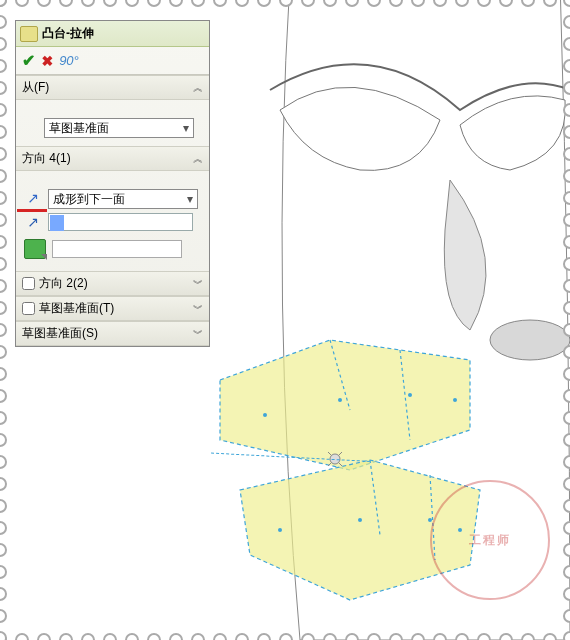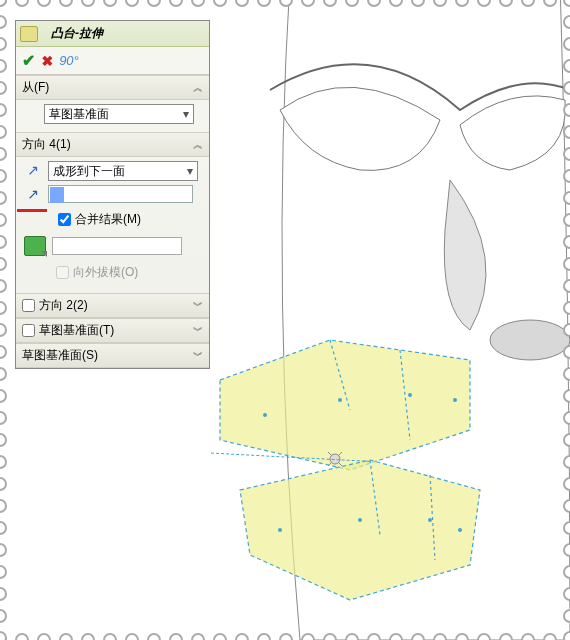--- a/index.html
+++ b/index.html
@@ -16,36 +16,36 @@
   }
   .pm-header {
     display:flex; align-items:center; padding:2px 4px;
     background:linear-gradient(#fdfdf8,#e9e9df);
     border-bottom:1px solid #aaa;
   }
   .pm-header .icon-box { width:16px; height:16px; background:#6fa8dc; margin-right:4px; border:1px solid #3d6d9f; }
   .pm-header .pin { margin-left:auto; color:#555; }
 
   .feature-title {
-    display:flex; align-items:center; gap:13px; padding:4px;
-    background:linear-gradient(#e8f0d8,#dfe8c8); border-bottom:1px solid #b5c78a;font-style:italic;
+    display:flex; align-items:center; gap:4px; padding:4px;
+    background:linear-gradient(#e8f0d8,#dfe8c8); border-bottom:1px solid #b5c78a;
   }
   .feature-title .ficon { width:18px; height:16px; background:#e7e08a; border:1px solid #b0a64a; border-radius:2px; position:relative; }
   .action-row { display:flex; gap:6px; padding:4px 6px; border-bottom:1px solid #c9c9bf; align-items:center; }
   .ok-icon { color:#1f8f1f; font-size:16px; font-weight:bold; }
   .cancel-icon { color:#cc2222; font-size:14px; font-weight:bold; }
   .glasses-icon { color:#4488cc; font-size:13px; font-style:italic; }
 
   .section-header {
     display:flex; align-items:center; padding:3px 6px;
     background:linear-gradient(#f2f2ea,#e4e4da);
     border-top:1px solid #cfcfc4; border-bottom:1px solid #cfcfc4;
   }
   .section-header .chev { margin-left:auto; color:#666; font-size:10px; }
-  .section-body { padding:2px 8px 8px 8px; }
+  .section-body { padding:16px 8px 8px 8px; }
 
   .from-combo, .end-combo {
     width: 150px; margin-left:20px; margin-top:2px;
     border:1px solid #8a8a8a; background:#fff; display:flex; align-items:center;
     padding:1px 4px; height:20px;
   }
   .from-combo .arrow, .end-combo .arrow { margin-left:auto; color:#555; }
 
   .callout-line {
     position:absolute; height:0; border-top:3px solid #d62424;
@@ -112,20 +112,23 @@
         <circle cx="250" cy="530" r="2"></circle>
     </g>
 
     <g stroke="#888" stroke-width="1">
       <line x1="118" y1="452" x2="132" y2="466"></line>
       <line x1="132" y1="452" x2="118" y2="466"></line>
       <circle cx="125" cy="459" r="5" fill="#ddd"></circle>
     </g>
   </svg>
   <div class="axis-line" style="left:-180px; top:452px; width:340px; transform:rotate(3deg);"></div>
+  <div class="watermark">
+    <span>工程师</span>
+  </div>
 </div>
 
 <div class="panel">
 
 
   <div class="feature-title">
     <span class="ficon"></span>
     <b>凸台-拉伸</b>
   </div>
 
@@ -155,31 +158,23 @@
       <span class="flip-icon">↗</span>
       <div class="end-combo" style="margin-left:0;">
         <span>成形到下一面</span>
         <span class="arrow">▾</span>
       </div>
     </div>
     <div class="dir-row">
       <span class="flip-icon" style="color:#2a5db0">↗</span>
       <div class="sel-input"><span class="hl"></span></div>
     </div>
-    <div class="check-row">
-      <input type="checkbox" checked="" style="">
-      <span>合并结果(M)</span>
-    </div>
     <div class="cube-row">
       <span class="cube-icon"></span>
       <div class="mini-field"></div>
-    </div>
-    <div class="check-row disabled" style="padding-left:32px;">
-      <input type="checkbox" disabled="" style="">
-      <span>向外拔模(O)</span>
     </div>
   </div>
 
   <div class="section-header">
     <input type="checkbox" style="margin-right: 4px;">
     <span>方向 2(2)</span>
     <span class="chev">︾</span>
   </div>
 
   <div class="section-header">

